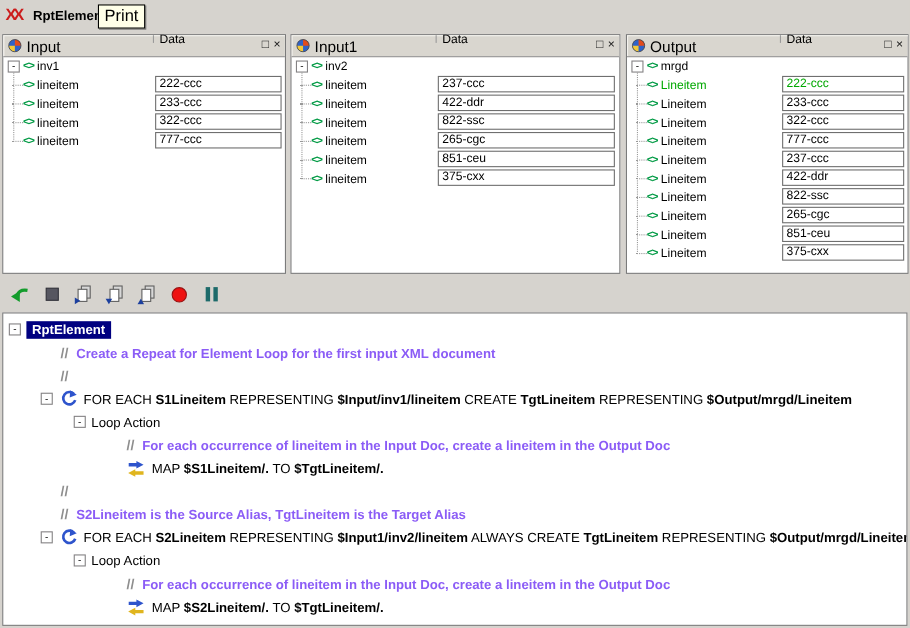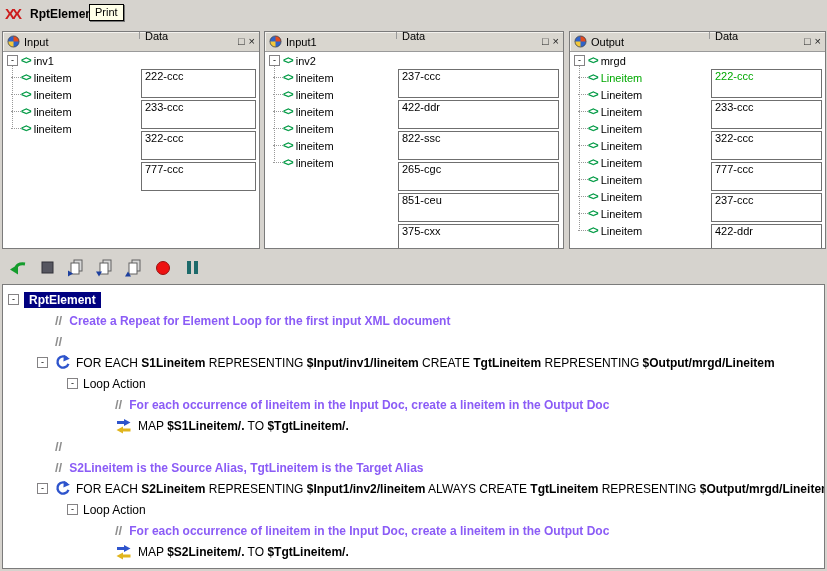--- a/index.html
+++ b/index.html
@@ -6,50 +6,50 @@
   html,body{margin:0;padding:0}
   body{width:827px;height:571px;position:relative;background:#d6d3ce;
        font-family:"Liberation Sans",sans-serif;overflow:hidden;color:#000}
 
   
   .titlebar{position:absolute;left:0;top:0;width:100%;height:30px}
   .logo{position:absolute;left:5px;top:5px;color:#cc1c1c;font-weight:bold;
         font-size:15px;letter-spacing:-3px}
   .title{position:absolute;left:30px;top:7px;font-weight:bold;font-size:12px}
   .tooltip{position:absolute;left:89px;top:4px;background:#ffffe8;border:1px solid #000;
-           padding:1px 5px 2px;font-size:11px;box-shadow:1px 1px 0 #777;z-index:5}
+           padding:1px 5px 2px;font-size:15px;box-shadow:1px 1px 0 #777;z-index:5}
 
   
   .panel{position:absolute;top:31px;height:218px;background:#fff;border:1px solid #7b7b7b}
   .p0{left:2px;width:258px}
   .p1{left:264px;width:300px}
   .p2{left:569px;width:257px}
   .phead{position:relative;height:20px;background:#d9d6cf;border-bottom:1px solid #9a9a9a;
          display:flex;align-items:center;padding:0 4px;box-shadow:inset 1px 1px 0 #f4f2ee}
   .picon{display:inline-flex;margin-right:4px;flex:none}
-  .ptitle{font-size:11px}
+  .ptitle{font-size:14px}
   .pdata{position:absolute;top:0;bottom:12px;display:flex;align-items:center;font-size:11px;
          border-left:1px solid #9a9a9a;padding-left:5px}
   .p0 .pdata{left:136px}.p1 .pdata{left:131px}.p2 .pdata{left:139px}
   .pbtns{position:absolute;right:4px;top:0;bottom:0;display:flex;align-items:center;gap:4px}
   .pbtn{font-size:11px;line-height:11px;color:#222;cursor:default}
   .pbody{position:relative;height:196px;overflow:hidden}
   .trow{display:flex;align-items:center;height:17px;padding-left:4px;font-size:11px;white-space:nowrap}
   .trow.tchild{padding-left:8px}
   .tchild::before{content:"";width:10px;height:0;border-top:1px dotted #999;flex:none}
   .exp{width:11px;height:11px;border:1px solid #848284;background:#fff;color:#000;
        font-size:9px;line-height:8px;text-align:center;margin-right:3px;flex:none}
   .xml{color:#009a44;font-weight:bold;font-size:10px;margin-right:3px;letter-spacing:-1px;flex:none}
   .tlabel{white-space:nowrap}
   .vline{position:absolute;left:9px;width:0;border-left:1px dotted #999}
   .cells{position:absolute;top:17px}
   .p0 .cells{left:138px;width:115px}
   .p1 .cells{left:133px;width:161px}
   .p2 .cells{left:141px;width:111px}
-  .cell{height:29px;margin-bottom:2px;border:1px solid #6f6f6f;background:#fff;
+  .cell{height:15px;margin-bottom:2px;border:1px solid #6f6f6f;background:#fff;
         font-size:11px;line-height:13px;padding:0 3px;white-space:nowrap;overflow:hidden}
 
   
   .toolbar{position:absolute;left:2px;top:251px;height:31px;display:flex;align-items:center;
            gap:7px;padding-left:5px}
   .tbtn{width:22px;height:22px;display:flex;align-items:center;justify-content:center}
 
   
   .rulespanel{position:absolute;left:2px;top:284px;width:823px;height:285px;background:#fff;
               border:1px solid #7b7b7b;padding-top:4px;overflow:hidden}

